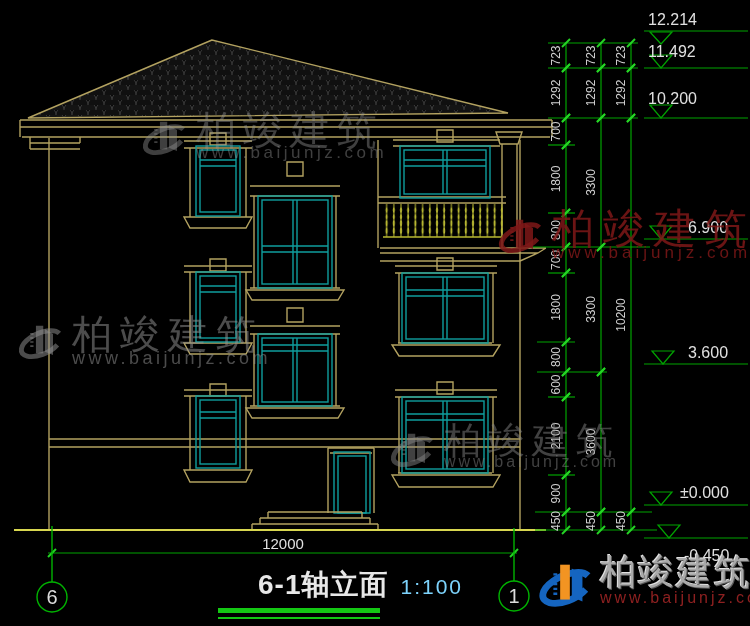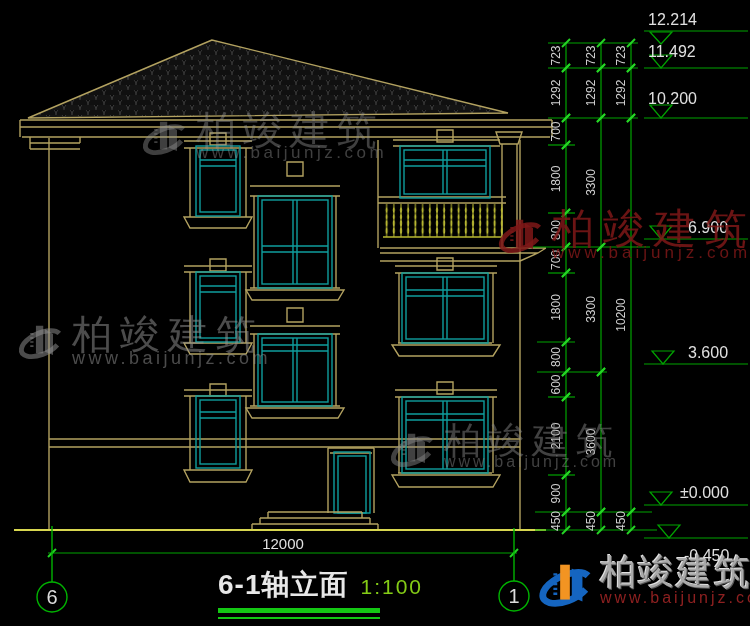--- a/index.html
+++ b/index.html
@@ -25,23 +25,23 @@
   .wm4 .wm-brand{font-size:37px;letter-spacing:7px;}
   .wm4 .wm-url{font-size:16px;letter-spacing:3px;margin-top:-5px;}
   .wm-logo svg{width:52px;height:56px;margin-right:6px;}
   .wm5{left:534px;top:554px;}
   .wm5 .wm-logo svg{width:62px;height:64px;margin-right:4px;}
   .wm5 .wm-brand{font-size:36px;letter-spacing:2px;color:#a9a9a9;
      text-shadow:1px 1px 0 #5a5a5a,-1px -1px 0 #e2e2e2;}
   .wm5 .wm-url{font-size:16px;letter-spacing:3px;color:#8d2020;margin-top:0px;}
   
   #titleblock{position:absolute;left:218px;top:566px;}
-  #title-row{display:flex;align-items:baseline;}
+  #title-row{display:flex;align-items:baseline;margin-left:40px;}
   #main-title{color:#e8e8e8;font-size:28px;font-weight:bold;letter-spacing:1px;}
-  #title-scale{color:#84cc16;font-size:21px;margin-left:12px;letter-spacing:2px;}
+  #title-scale{color:#7dd3fc;font-size:21px;margin-left:12px;letter-spacing:2px;}
   .underline-thick{width:162px;height:5px;background:#14c814;margin-top:4px;}
   .underline-thin{width:162px;height:2px;background:#14c814;margin-top:4px;}
 </style>
 </head>
 <body>
 
 <div id="stage">
 
 <svg id="drawing" width="750" height="626" viewBox="0 0 750 626" style="position:absolute;left:0;top:0;">
   <defs>

